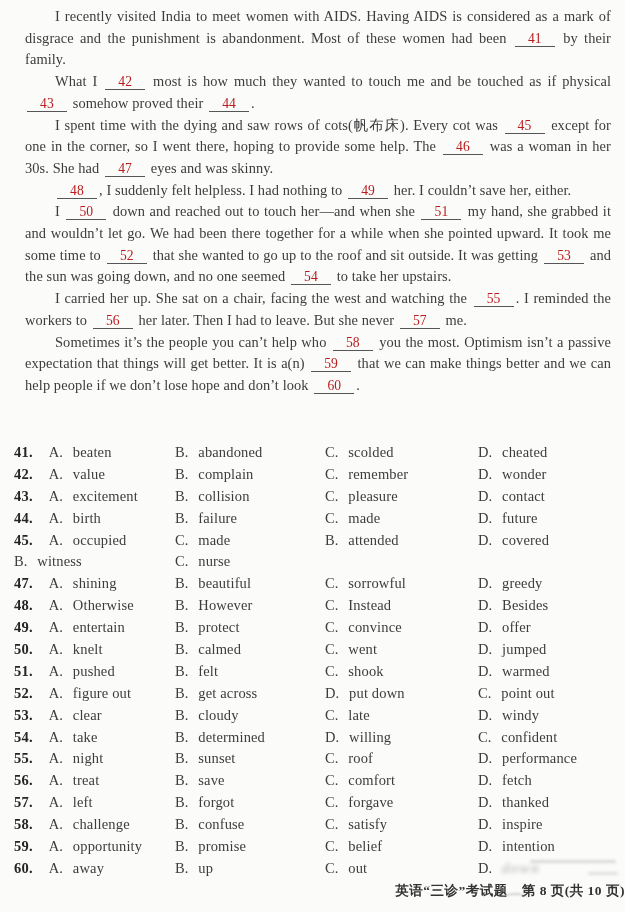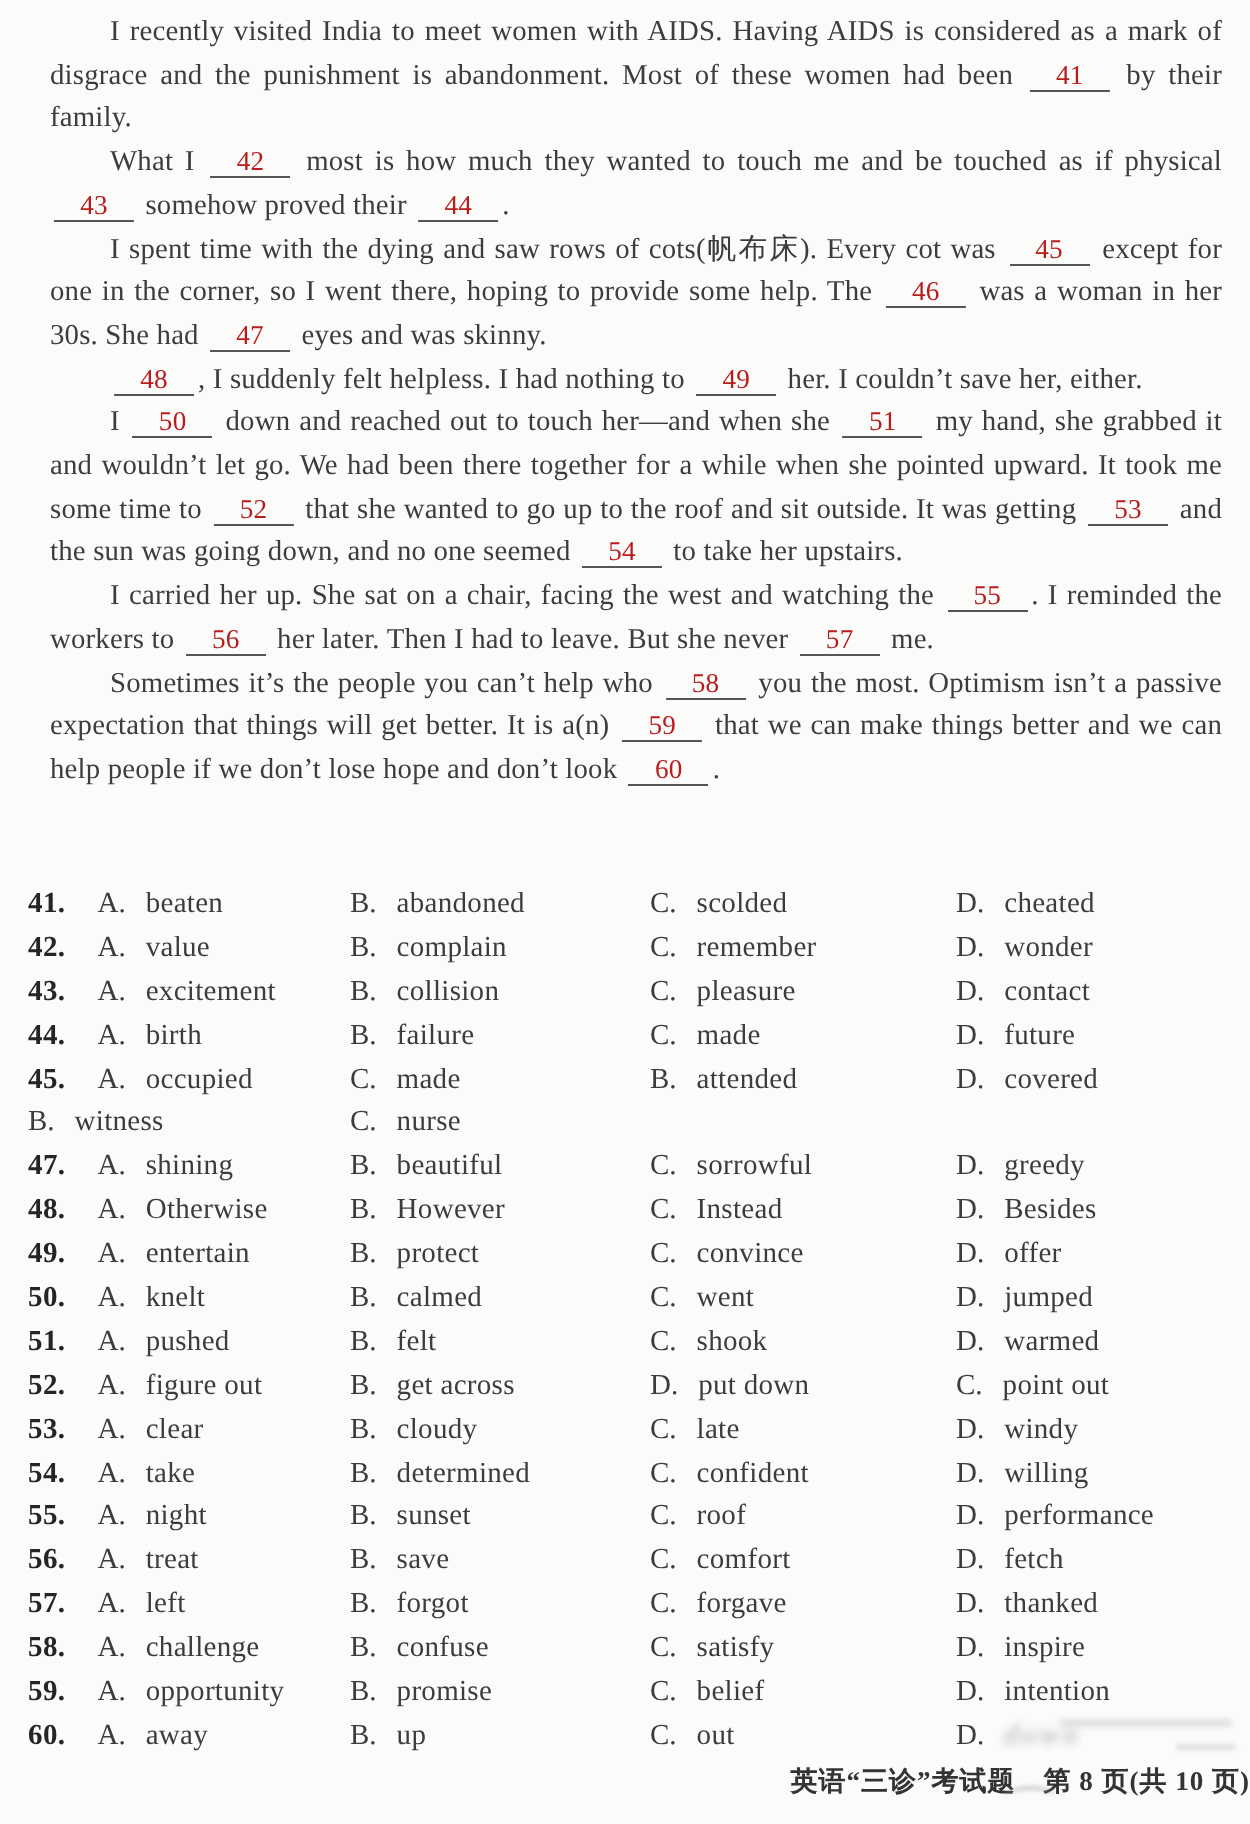--- a/index.html
+++ b/index.html
@@ -181,22 +181,22 @@
       </div>
       <div class="q-row">
         <div class="cell"><span class="qnum">53.</span><span class="letter">A.</span><span class="word">clear</span></div>
         <div class="cell"><span class="letter">B.</span><span class="word">cloudy</span></div>
         <div class="cell"><span class="letter">C.</span><span class="word">late</span></div>
         <div class="cell"><span class="letter">D.</span><span class="word">windy</span></div>
       </div>
       <div class="q-row">
         <div class="cell"><span class="qnum">54.</span><span class="letter">A.</span><span class="word">take</span></div>
         <div class="cell"><span class="letter">B.</span><span class="word">determined</span></div>
+        <div class="cell"><span class="letter">D.</span><span class="word">willing</span></div>
         <div class="cell"><span class="letter">C.</span><span class="word">confident</span></div>
-        <div class="cell"><span class="letter">D.</span><span class="word">willing</span></div>
       </div>
       <div class="q-row">
         <div class="cell"><span class="qnum">55.</span><span class="letter">A.</span><span class="word">night</span></div>
         <div class="cell"><span class="letter">B.</span><span class="word">sunset</span></div>
         <div class="cell"><span class="letter">C.</span><span class="word">roof</span></div>
         <div class="cell"><span class="letter">D.</span><span class="word">performance</span></div>
       </div>
       <div class="q-row">
         <div class="cell"><span class="qnum">56.</span><span class="letter">A.</span><span class="word">treat</span></div>
         <div class="cell"><span class="letter">B.</span><span class="word">save</span></div>

